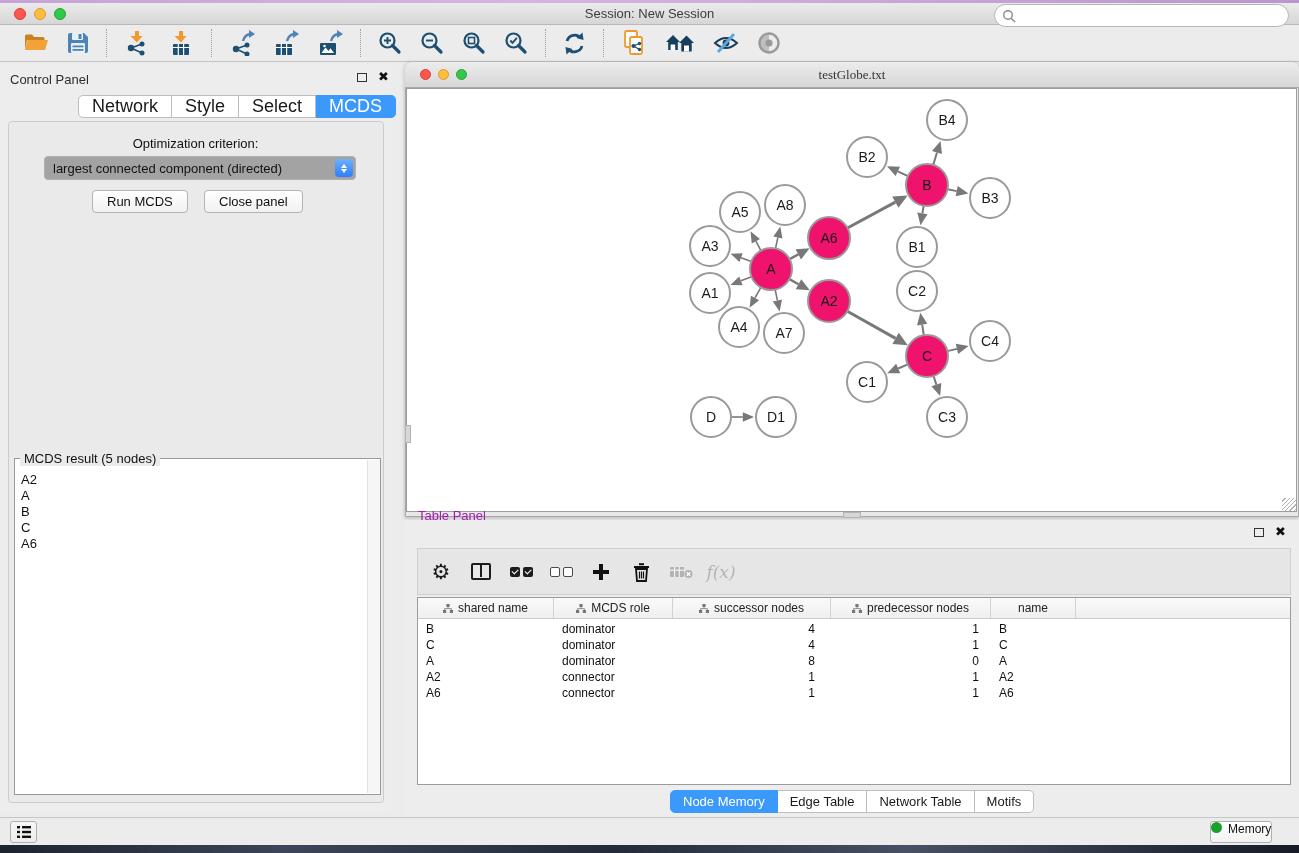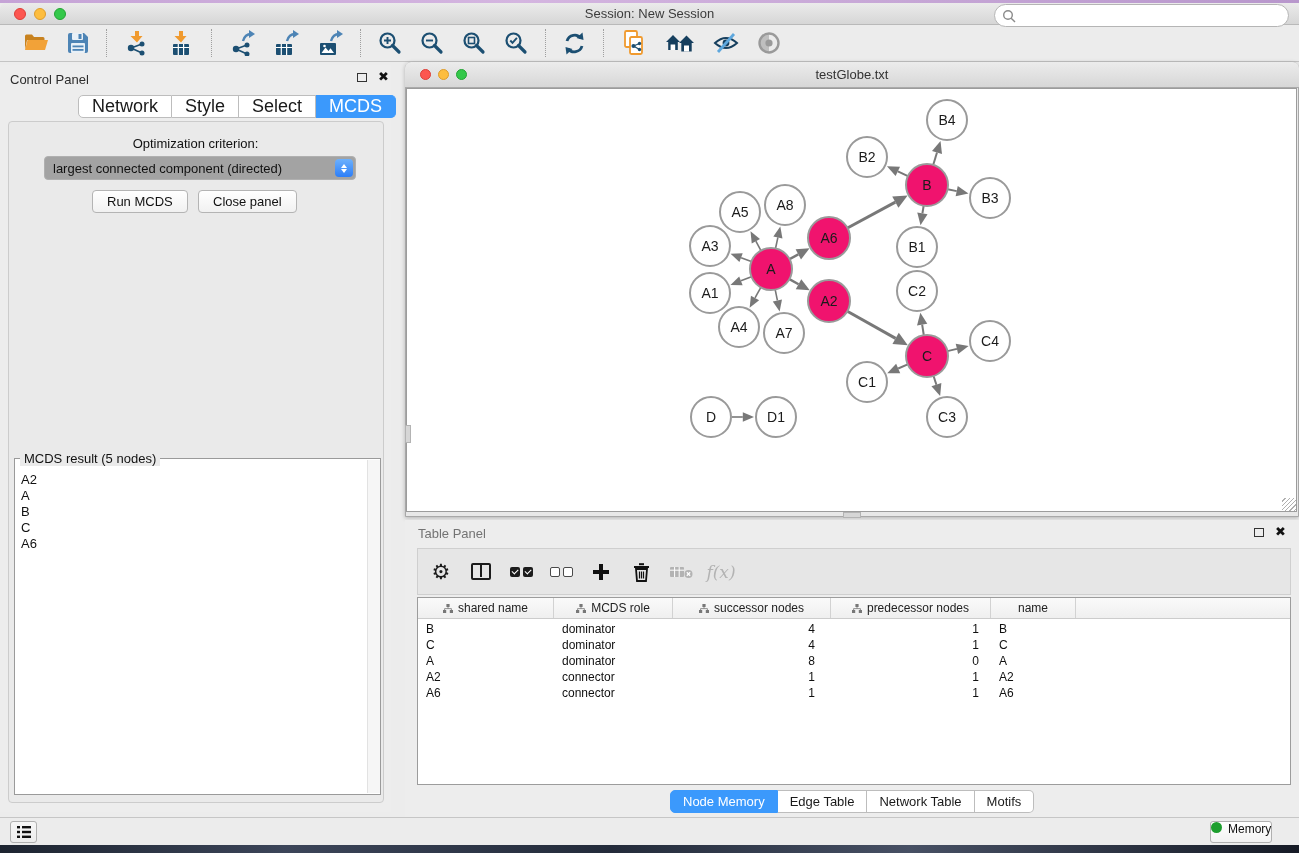--- a/index.html
+++ b/index.html
@@ -57,46 +57,46 @@
     border:1px solid #b0b0b0; border-radius:4px; display:flex; align-items:center; }
   #cp-select .sel-text { flex:1; font-size:13px; padding-left:8px; color:#111; }
   #cp-select .sel-stepper { width:18px; height:18px; margin-right:2px; border-radius:4px;
     background:linear-gradient(#6db1fd,#2c7ef8); display:flex; flex-direction:column; align-items:center; justify-content:center; gap:1px; }
   .chev { width:0; height:0; border-left:3.5px solid transparent; border-right:3.5px solid transparent; }
   .chev-up { border-bottom:4px solid #fff; }
   .chev-down { border-top:4px solid #fff; }
   .push-btn { background:linear-gradient(#ffffff,#f1f1f1); border:1px solid #b4b4b4; border-radius:4px;
     font-size:13px; color:#111; padding:3px 14px; line-height:15px; cursor:default; }
   #cp-run { left:92px; top:190px; }
-  #cp-close { left:198px; top:190px; }
+  #cp-close { left:204px; top:190px; }
 
   #mcds-fieldset { left:14px; top:458px; width:367px; height:337px; border:1px solid #9a9a9a; background:#fff; }
   #mcds-legend { left:20px; top:451px; background:#eaeaea; padding:0 4px; font-size:13px; color:#111; }
   #mcds-list { left:15px; top:472px; width:351px; height:321px; overflow:hidden; }
   .list-item { font-size:13px; color:#111; line-height:16px; padding-left:6px; }
   #mcds-scroll { left:367px; top:460px; width:13px; height:333px; background:#f6f6f6; border-left:1px solid #e2e2e2; }
 
   
   #net-window { left:405px; top:62px; width:894px; height:455px; background:#e8e8e8;
     border:1px solid #a8a8a8; border-radius:6px 6px 0 0; box-shadow:0 1px 4px rgba(0,0,0,0.25); }
   #net-titlebar { left:405px; top:62px; width:894px; height:26px;
     background:linear-gradient(#ececec,#d7d7d7); border-bottom:1px solid #aaaaaa; border-radius:6px 6px 0 0; }
   #net-traffic { left:420px; top:69px; display:flex; gap:7px; }
-  #net-title { left:405px; top:62px; width:894px; text-align:center; font-size:13px; color:#333; line-height:26px; }
+  #net-title { left:405px; top:62px; width:894px; text-align:center; font-size:13px; color:#333; line-height:26px;font-family:Liberation Serif, serif; }
   #net-canvas { left:406px; top:88px; width:891px; height:424px; background:#fff; border:1px solid #9c9c9c; }
   #net-canvas svg { display:block; }
   .graph-label { font-size:14px; fill:#1b1b1b; }
   #net-grip { left:1282px; top:498px; width:14px; height:13px;
     background:repeating-linear-gradient(135deg,transparent,transparent 2px,#b0b0b0 2px,#b0b0b0 3px); }
   #net-splitter-left { left:405px; top:425px; width:6px; height:18px; background:#d6d6d6; border:1px solid #b3b3b3; }
   #net-splitter-bottom { left:843px; top:512px; width:18px; height:6px; background:#d6d6d6; border:1px solid #b3b3b3; }
 
   
   #table-panel { left:405px; top:520px; width:894px; height:297px; background:#ededed; }
-  #tp-title { left:418px; top:526px; font-size:13px; color:#737373; }
+  #tp-title { left:418px; top:508px; font-size:13px; color:#a21caf; }
   #tp-icons { left:1254px; top:527px; display:flex; gap:11px; align-items:center; }
   #tp-toolbar { left:417px; top:548px; width:874px; height:47px; background:#e6e6e6;
     border:1px solid #cfcfcf; display:flex; align-items:center; padding-left:8px; gap:10px; }
   .tp-btn { min-width:30px; height:36px; display:flex; align-items:center; justify-content:center; }
   .gear-glyph { font-size:21px; color:#1c1c1c; line-height:21px; }
   .cols-glyph { width:20px; height:17px; border:2.5px solid #1c1c1c; border-radius:2px; position:relative; }
   .cols-glyph:after { content:""; position:absolute; left:6.5px; top:0; width:2.5px; height:12px; background:#1c1c1c; }
   .chk-pair { display:flex; gap:3px; }
   .chk { width:10px; height:10px; border-radius:2px; }
   .chk.on { background:#1c1c1c; position:relative; }

